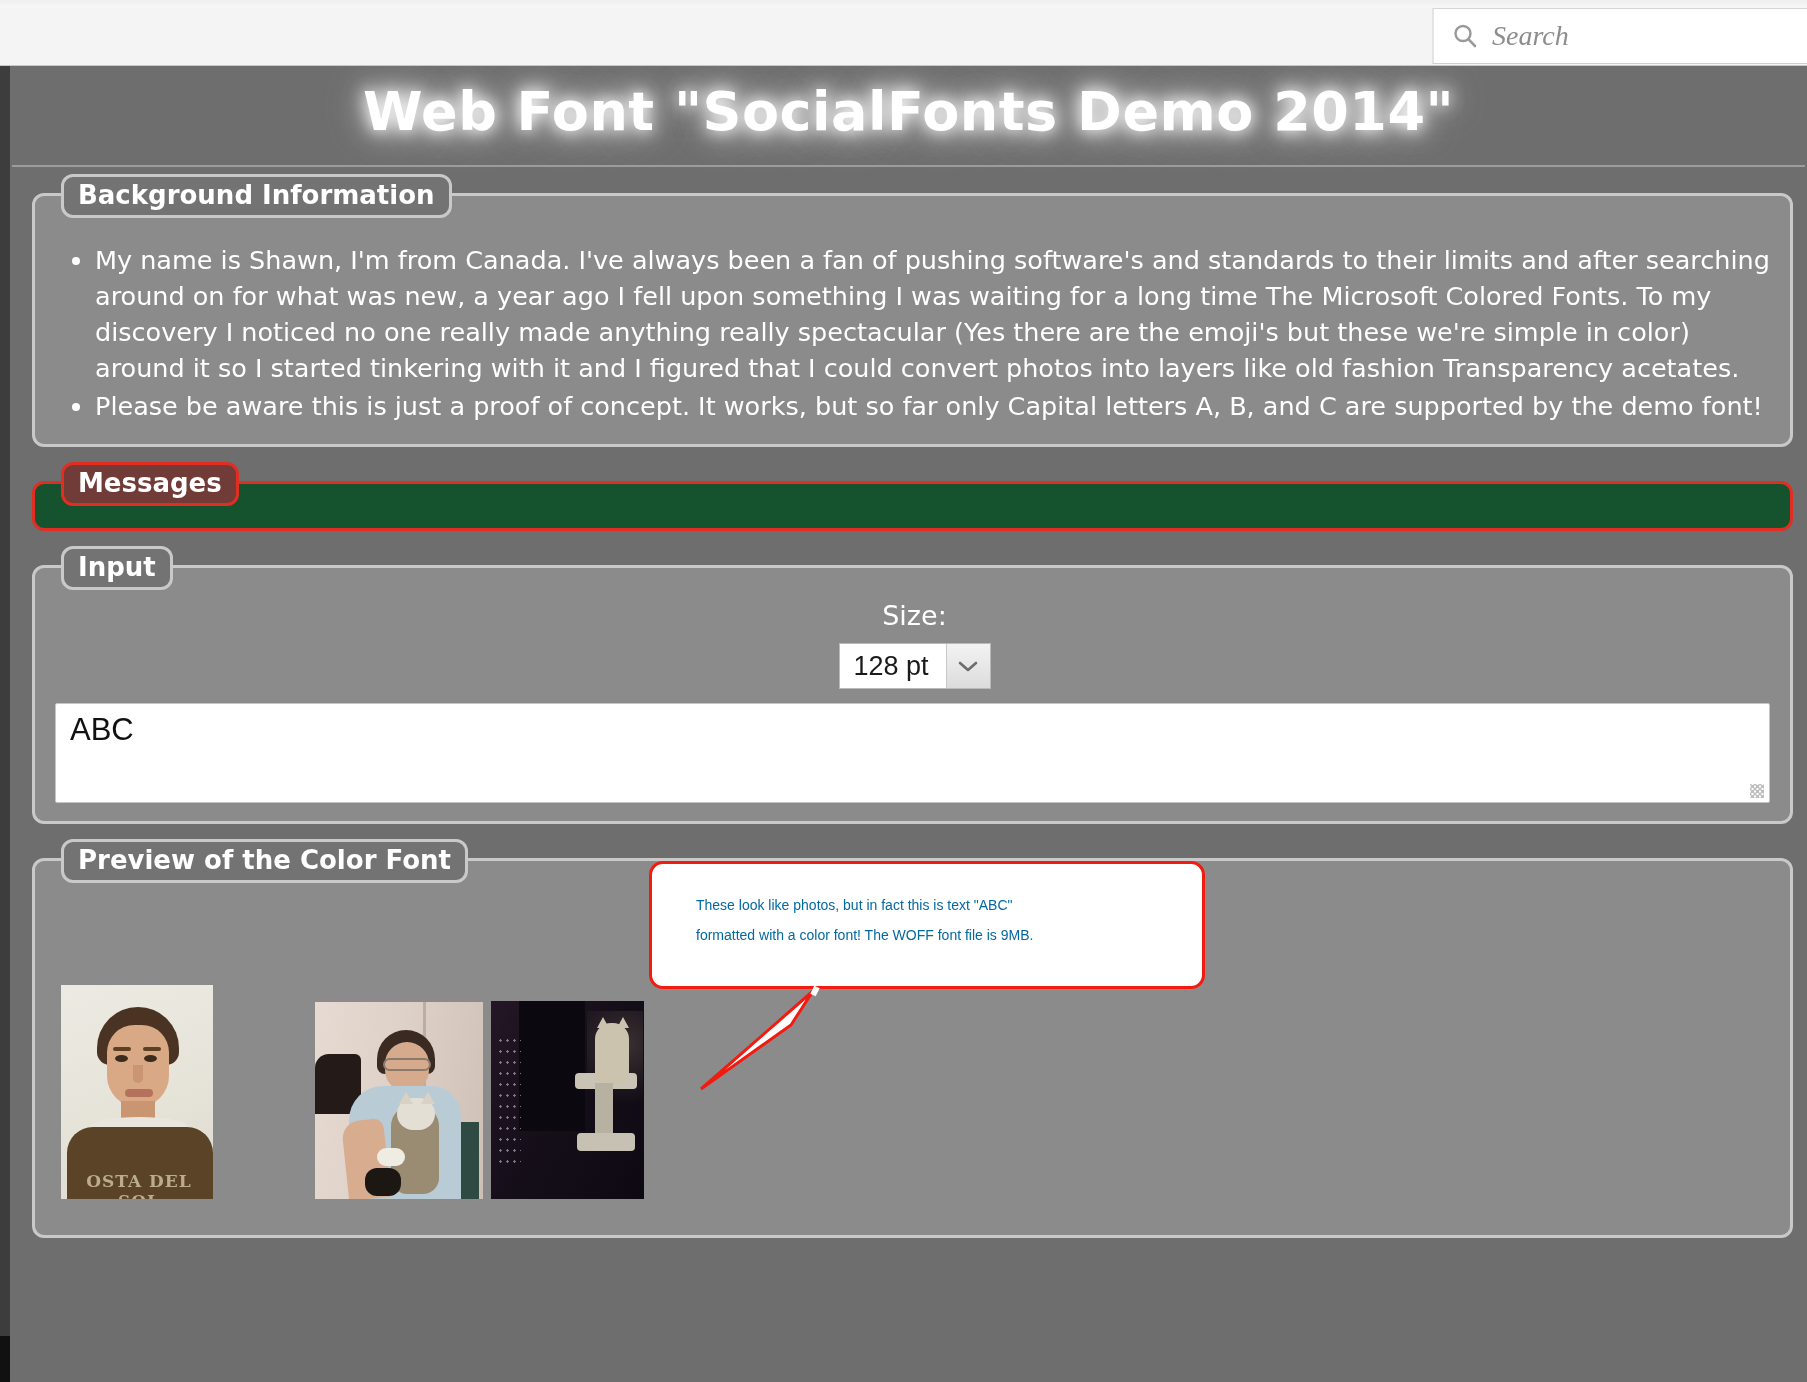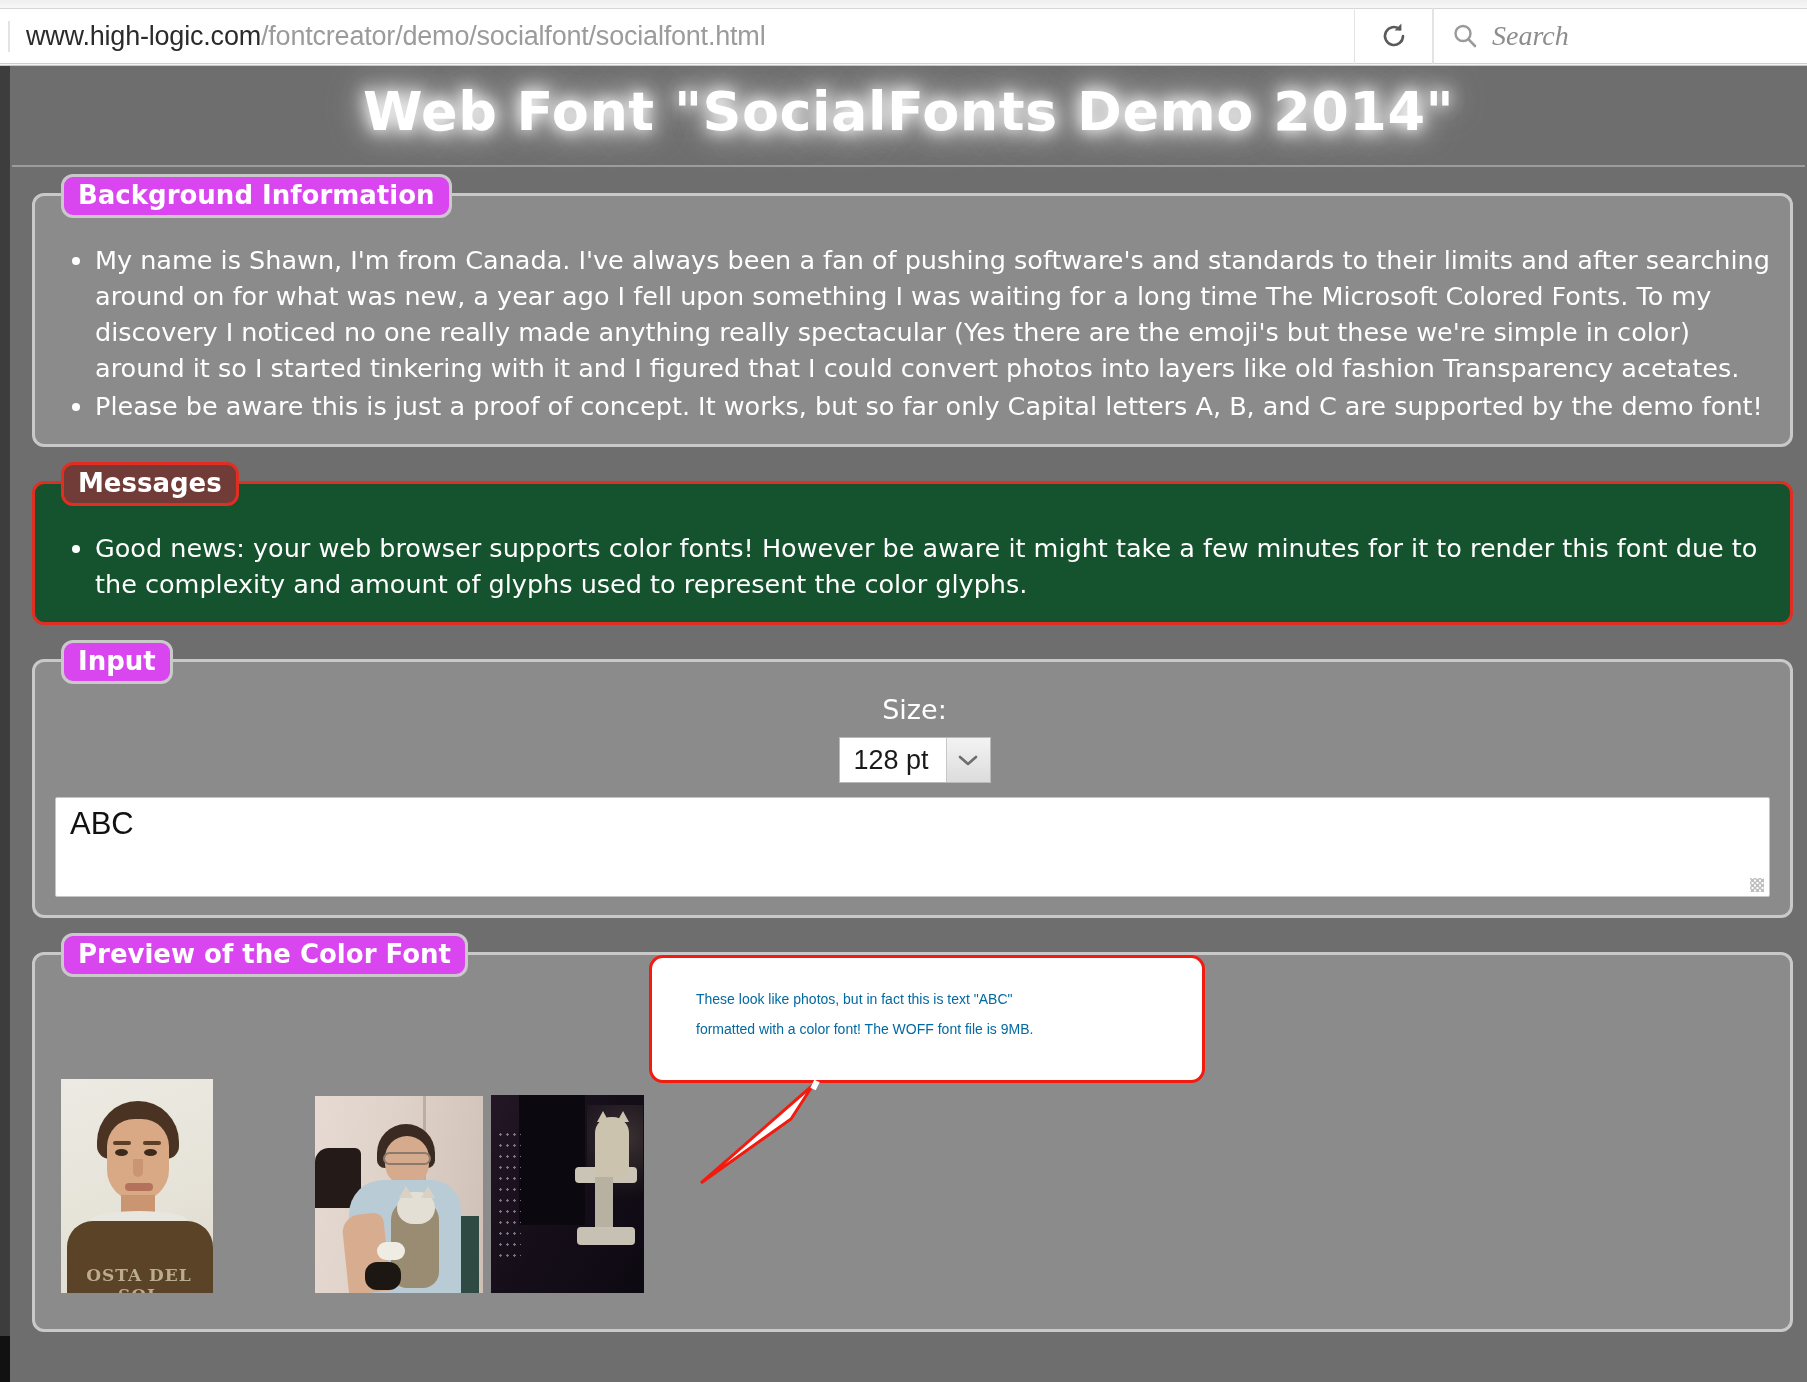--- a/index.html
+++ b/index.html
@@ -94,21 +94,21 @@
     margin: 0 14px 34px 22px;
     border: 3px solid #c9c9c9;
     border-radius: 12px;
     background: #8b8b8b;
     padding: 26px 20px 18px 20px;
   }
   .fs-legend {
     position: absolute; top: -22px; left: 26px;
     border: 3px solid #c9c9c9;
     border-radius: 12px;
-    background: #d946ef;
+    background: #737373;
     padding: 3px 14px 5px 14px;
     font-family: "DejaVu Sans", sans-serif;
     font-weight: bold;
     font-size: 26px;
     color: #ffffff;
     white-space: nowrap;
   }
   .fs.danger { border-color: #e02e23; background: #14532d; }
   .fs.danger > .fs-legend { border-color: #e02e23; background: #713b37; }
 
@@ -233,31 +233,20 @@
     white-space: pre-line;
   }
   #callout-tail { position: absolute; left: 586px; top: 86px; }
 </style>
 </head>
 <body>
 
 <div id="browser-chrome">
   <div id="chrome-top-strip"></div>
 
-  <div id="urlbar">
-    <div id="urlbar-textwrap">
-      <span class="url-text url-host">www.high-logic.com</span><span class="url-text url-path">/fontcreator/demo/socialfont/socialfont.html</span>
-    </div>
-    <div id="reload-wrap">
-      <svg id="reload-icon" width="26" height="28" viewBox="0 0 26 28">
-        <path d="M22 14a9 9 0 1 1-3.1-6.8" fill="none" stroke="#5a5a5a" stroke-width="2.6" stroke-linecap="round"></path>
-        <path d="M20.4 1.6 L20.4 8.4 L13.6 8.4 Z" fill="#5a5a5a"></path>
-      </svg>
-    </div>
-  </div>
 
   <div id="searchbar">
     <svg width="26" height="26" viewBox="0 0 26 26">
       <circle cx="11" cy="10.5" r="7.5" fill="none" stroke="#9a9a9a" stroke-width="2.4"></circle>
       <line x1="16.6" y1="16.4" x2="23" y2="23" stroke="#9a9a9a" stroke-width="2.6" stroke-linecap="round"></line>
     </svg>
     <span id="search-placeholder">Search</span>
   </div>
 </div>
 
@@ -274,23 +263,20 @@
     <div class="fs">
       <div class="fs-legend">Background Information</div>
       <ul class="bullets">
         <li>My name is Shawn, I'm from Canada. I've always been a fan of pushing software's and standards to their limits and after searching around on for what was new, a year ago I fell upon something I was waiting for a long time The Microsoft Colored Fonts. To my discovery I noticed no one really made anything really spectacular (Yes there are the emoji's but these we're simple in color) around it so I started tinkering with it and I figured that I could convert photos into layers like old fashion Transparency acetates.</li>
         <li>Please be aware this is just a proof of concept. It works, but so far only Capital letters A, B, and C are supported by the demo font!</li>
       </ul>
     </div>
 
     <div class="fs danger">
       <div class="fs-legend">Messages</div>
-      <ul class="bullets">
-        <li>Good news: your web browser supports color fonts! However be aware it might take a few minutes for it to render this font due to the complexity and amount of glyphs used to represent the color glyphs.</li>
-      </ul>
     </div>
 
     <div class="fs">
       <div class="fs-legend">Input</div>
 
       <div id="input-row">
         <span id="size-label">Size:</span>
         <div id="size-select">
           <div id="size-select-value">128 pt</div>
           <div id="size-select-arrow">

